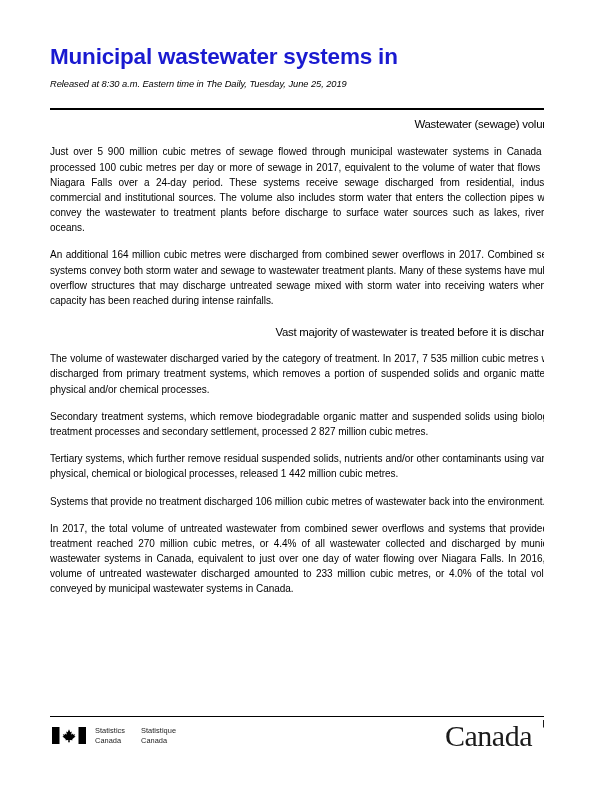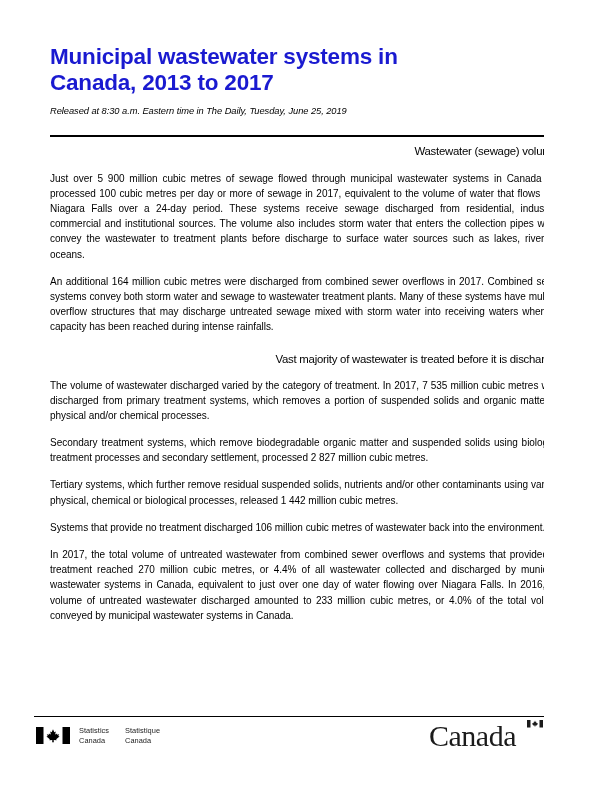--- a/index.html
+++ b/index.html
@@ -80,21 +80,21 @@
     text-align: justify;
     margin: 12px 0 0 0;
     letter-spacing: -0.03px;
   }
   p.body-text.first-para { margin-top: 14px; }
   p.body-text.after-heading { margin-top: 13px; }
 
   
   .footer {
     position: absolute;
-    left: 34px;
+    left: 50px;
     top: 716px;
     width: 513px;
   }
   .footer-inner {
     position: relative;
     height: 56px;
   }
   .sig-block {
     position: absolute;
     left: 2px;
@@ -132,21 +132,20 @@
 </head>
 <body>
 
 <div class="page">
 
   <div class="content">
 
     <div>
       <h1 class="doc-title">
         <span class="tline">Municipal wastewater systems in</span>
-        <span class="tline">Canada, 2013 to 2017</span>
       </h1>
       <div class="release-line">Released at 8:30 a.m. Eastern time in The Daily, Tuesday, June 25, 2019</div>
     </div>
 
     <hr class="rule-thick">
 
     <h2 class="section-heading">Wastewater (sewage) volumes</h2>
     <p class="body-text first-para">Just over 5 900 million cubic metres of sewage flowed through municipal wastewater systems in Canada that processed 100 cubic metres per day or more of sewage in 2017, equivalent to the volume of water that flows over Niagara Falls over a 24-day period. These systems receive sewage discharged from residential, industrial, commercial and institutional sources. The volume also includes storm water that enters the collection pipes which convey the wastewater to treatment plants before discharge to surface water sources such as lakes, rivers or oceans.</p>
     <p class="body-text">An additional 164 million cubic metres were discharged from combined sewer overflows in 2017. Combined sewer systems convey both storm water and sewage to wastewater treatment plants. Many of these systems have multiple overflow structures that may discharge untreated sewage mixed with storm water into receiving waters when full capacity has been reached during intense rainfalls.</p>
 

